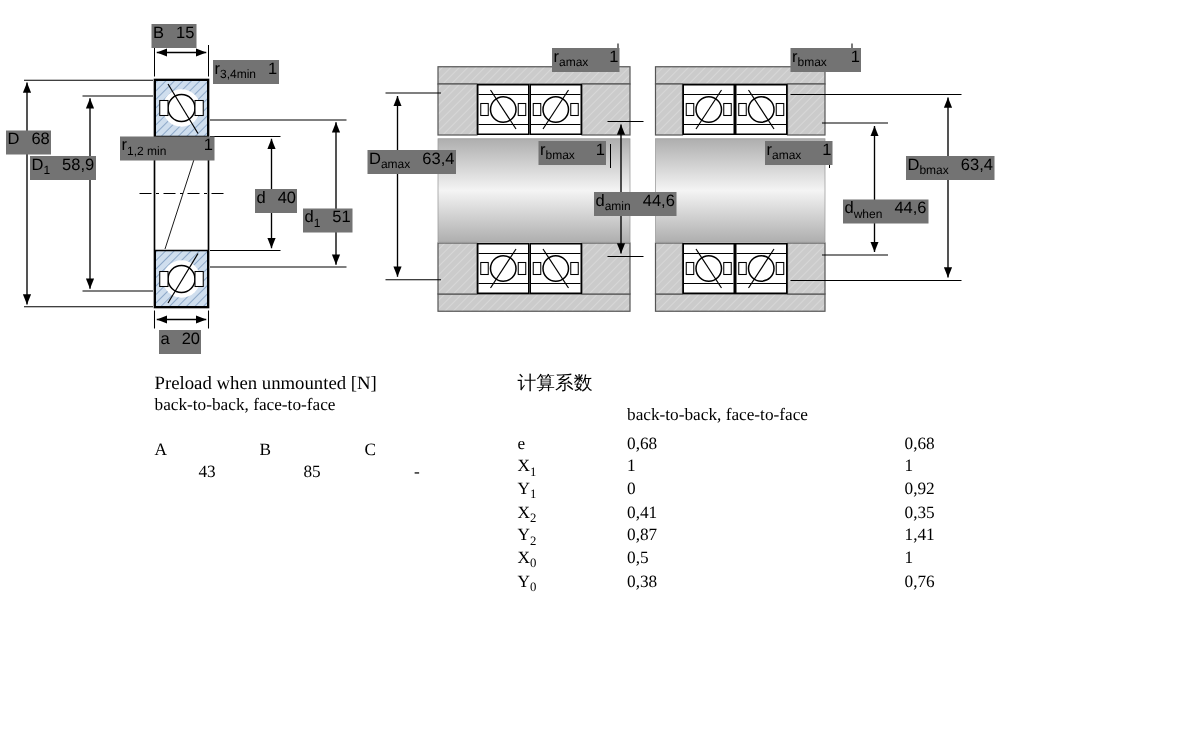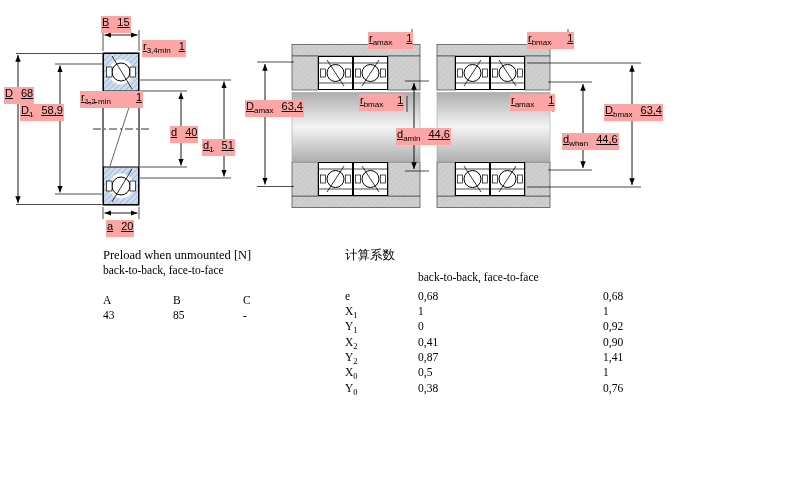--- a/index.html
+++ b/index.html
@@ -5,36 +5,36 @@
   html,body { margin:0; padding:0; background:#fff; }
   .canvas {
     position:relative; width:800px; height:500px; background:#ffffff;
     font-family:"Liberation Sans","DejaVu Sans",sans-serif; color:#000;
     overflow:hidden;
   }
   svg.draw { position:absolute; left:0; top:0; }
   
   .dim {
     position:absolute; font-size:11px; line-height:13px; white-space:nowrap;
-    background:#fca5a5; padding:0 1px;text-decoration:underline;
+    background:#737373; padding:0 1px;
   }
   .dim sub { font-size:8px; vertical-align:-3px; }
   .dim .val { margin-left:8px; }
   .dim.g14 .val { margin-left:14px; }
   .dim.g16 .val { margin-left:16px; }
   .dim.g25 .val { margin-left:25px; }
   
   .tbl {
     position:absolute; font-family:"Liberation Serif","DejaVu Serif",serif;
     font-size:11.5px; line-height:15.5px; color:#000;
   }
   .tbl .title { font-weight:normal; font-size:12.5px; line-height:15px; }
   .tbl sub { font-size:8.5px; vertical-align:-3px; }
   .preload-grid { display:grid; grid-template-columns:70px 70px 70px; margin-top:14px; }
-  .preload-grid.vals { margin-top:0; }
+  .preload-grid.vals { margin-top:0;text-align:center; }
   .factors-head { display:grid; grid-template-columns:73px 185px auto; margin-top:7px; }
   .factor-row  { display:grid; grid-template-columns:73px 185px auto; height:15.4px; }
   .factor-rows { margin-top:3px; }
 </style>
 </head>
 <body>
 
 <div class="canvas">
 
   <svg class="draw" width="800" height="245" viewBox="0 0 800 245">
@@ -236,21 +236,21 @@
         <span>1</span>
       </div>
       <div class="factor-row">
         <span><span>Y</span><sub>1</sub></span>
         <span>0</span>
         <span>0,92</span>
       </div>
       <div class="factor-row">
         <span><span>X</span><sub>2</sub></span>
         <span>0,41</span>
-        <span>0,90</span>
+        <span>0,35</span>
       </div>
       <div class="factor-row">
         <span><span>Y</span><sub>2</sub></span>
         <span>0,87</span>
         <span>1,41</span>
       </div>
       <div class="factor-row">
         <span><span>X</span><sub>0</sub></span>
         <span>0,5</span>
         <span>1</span>

